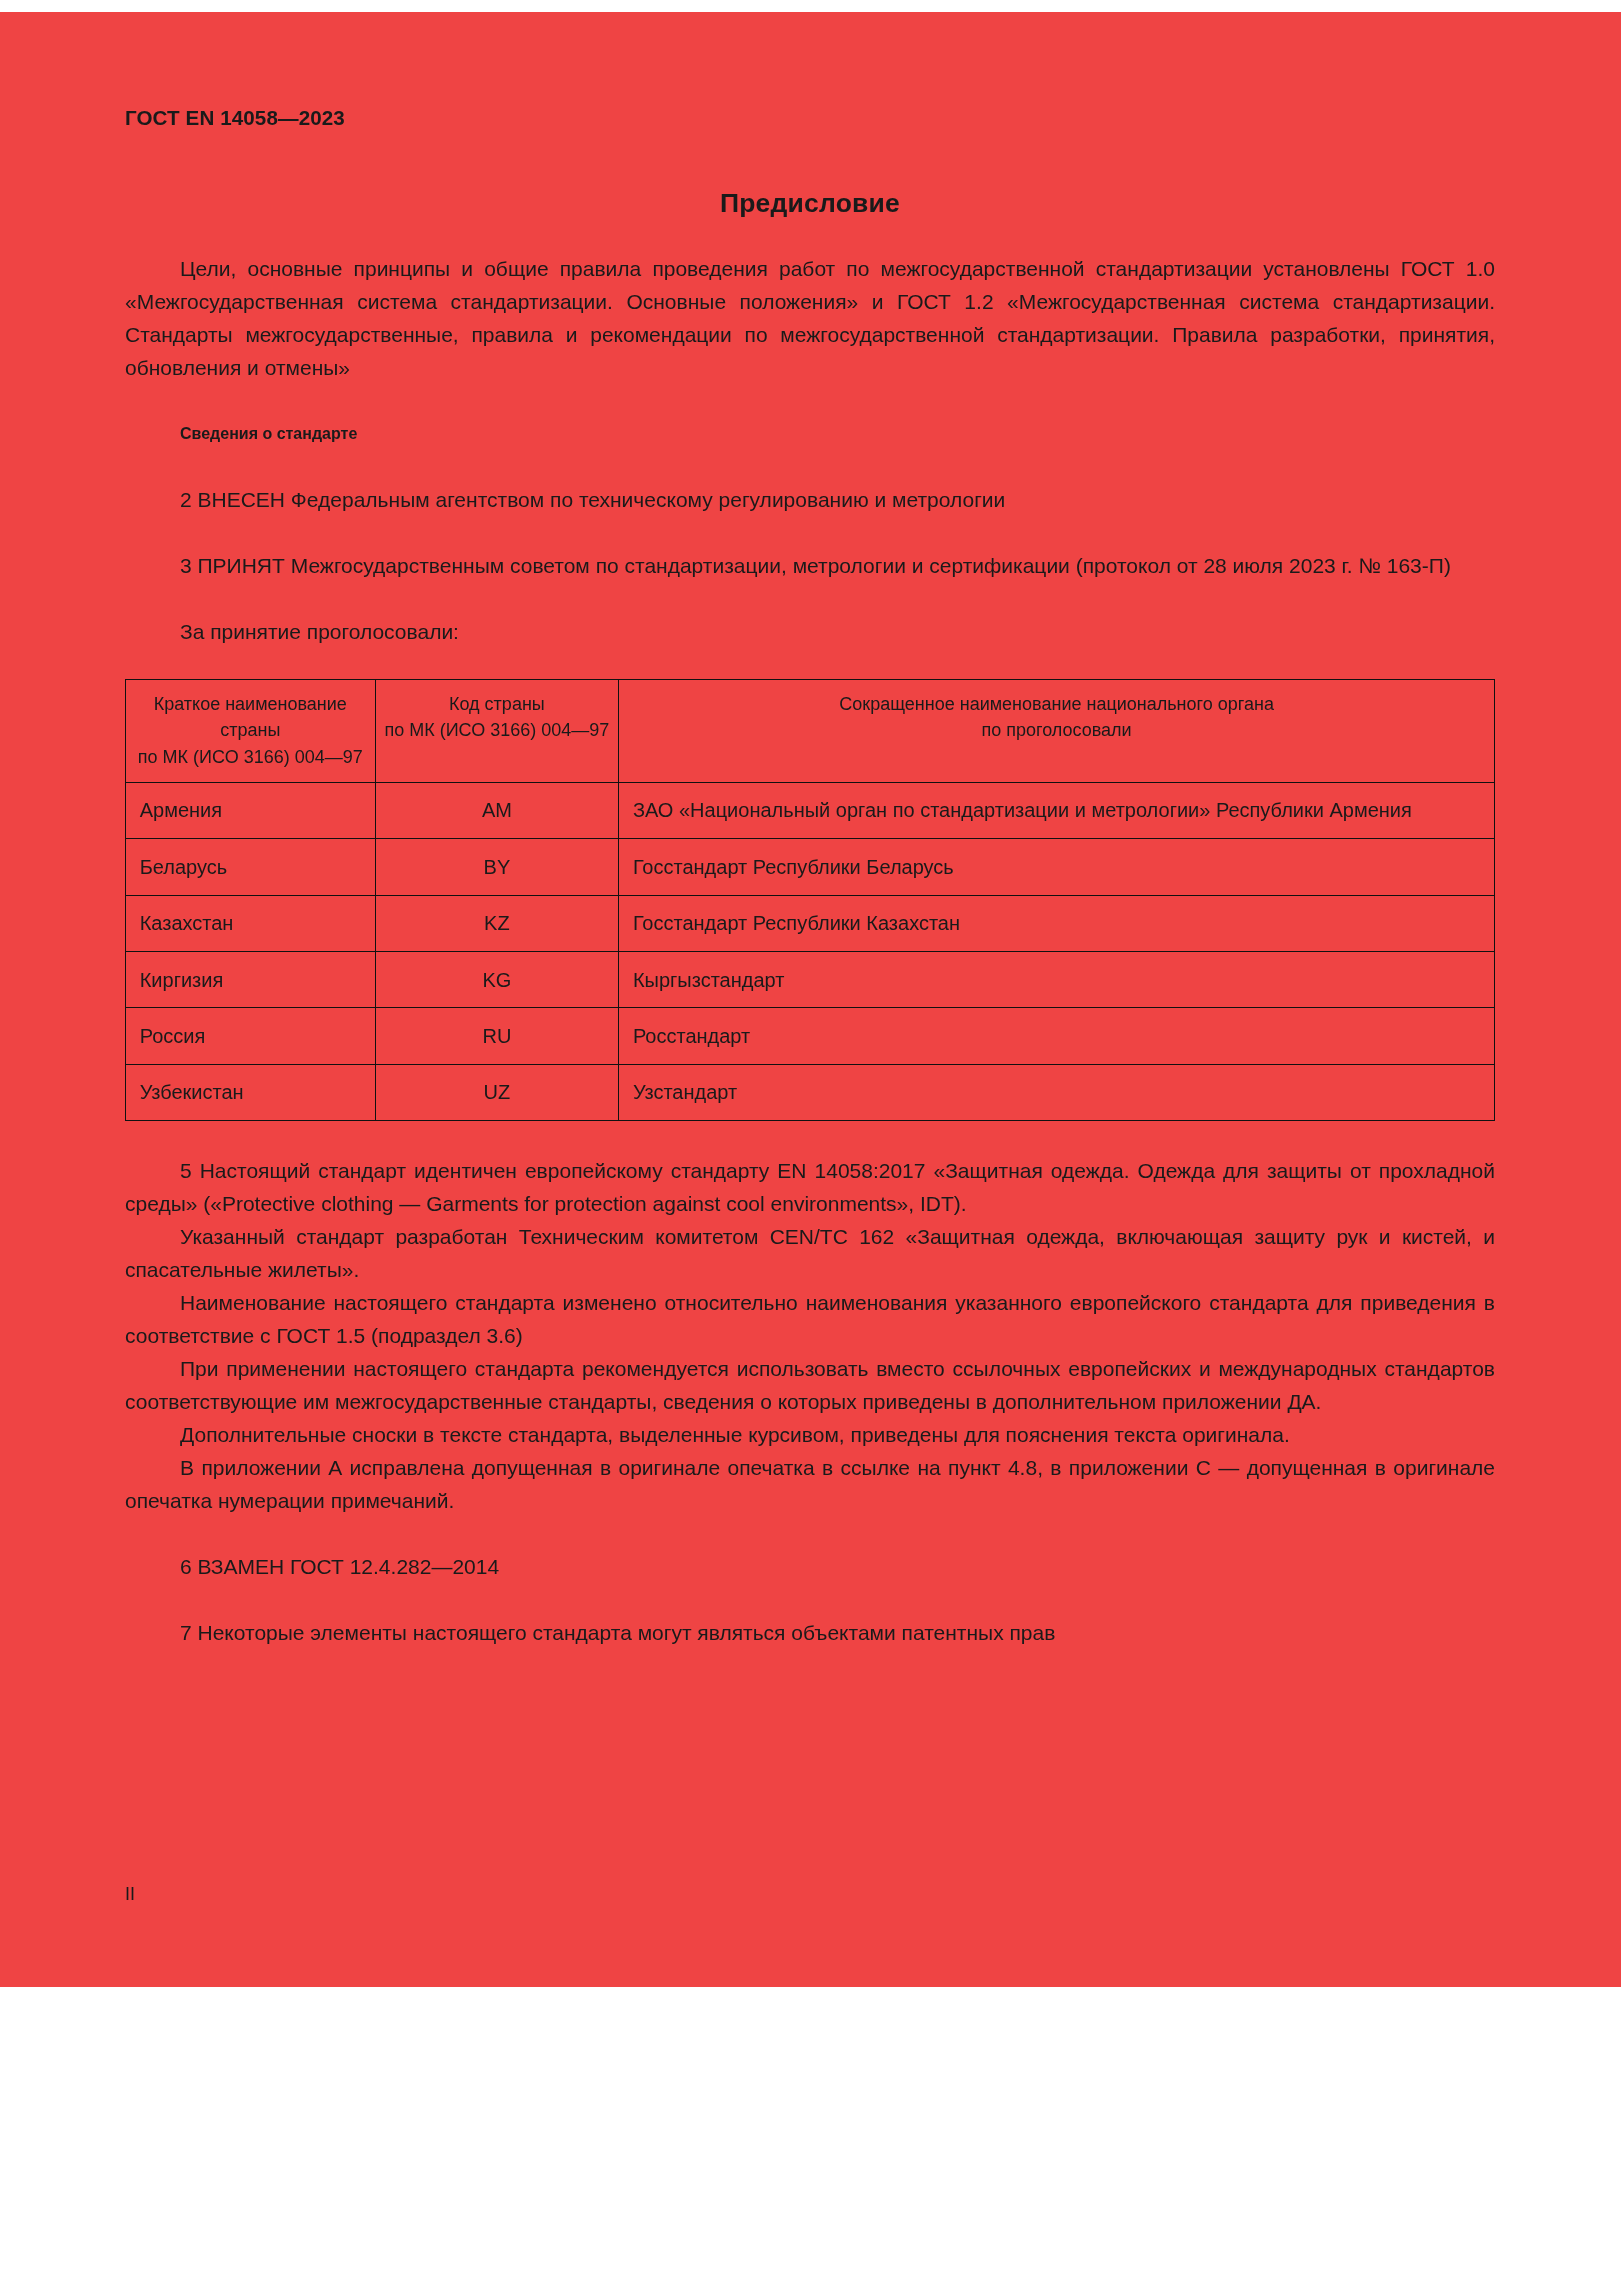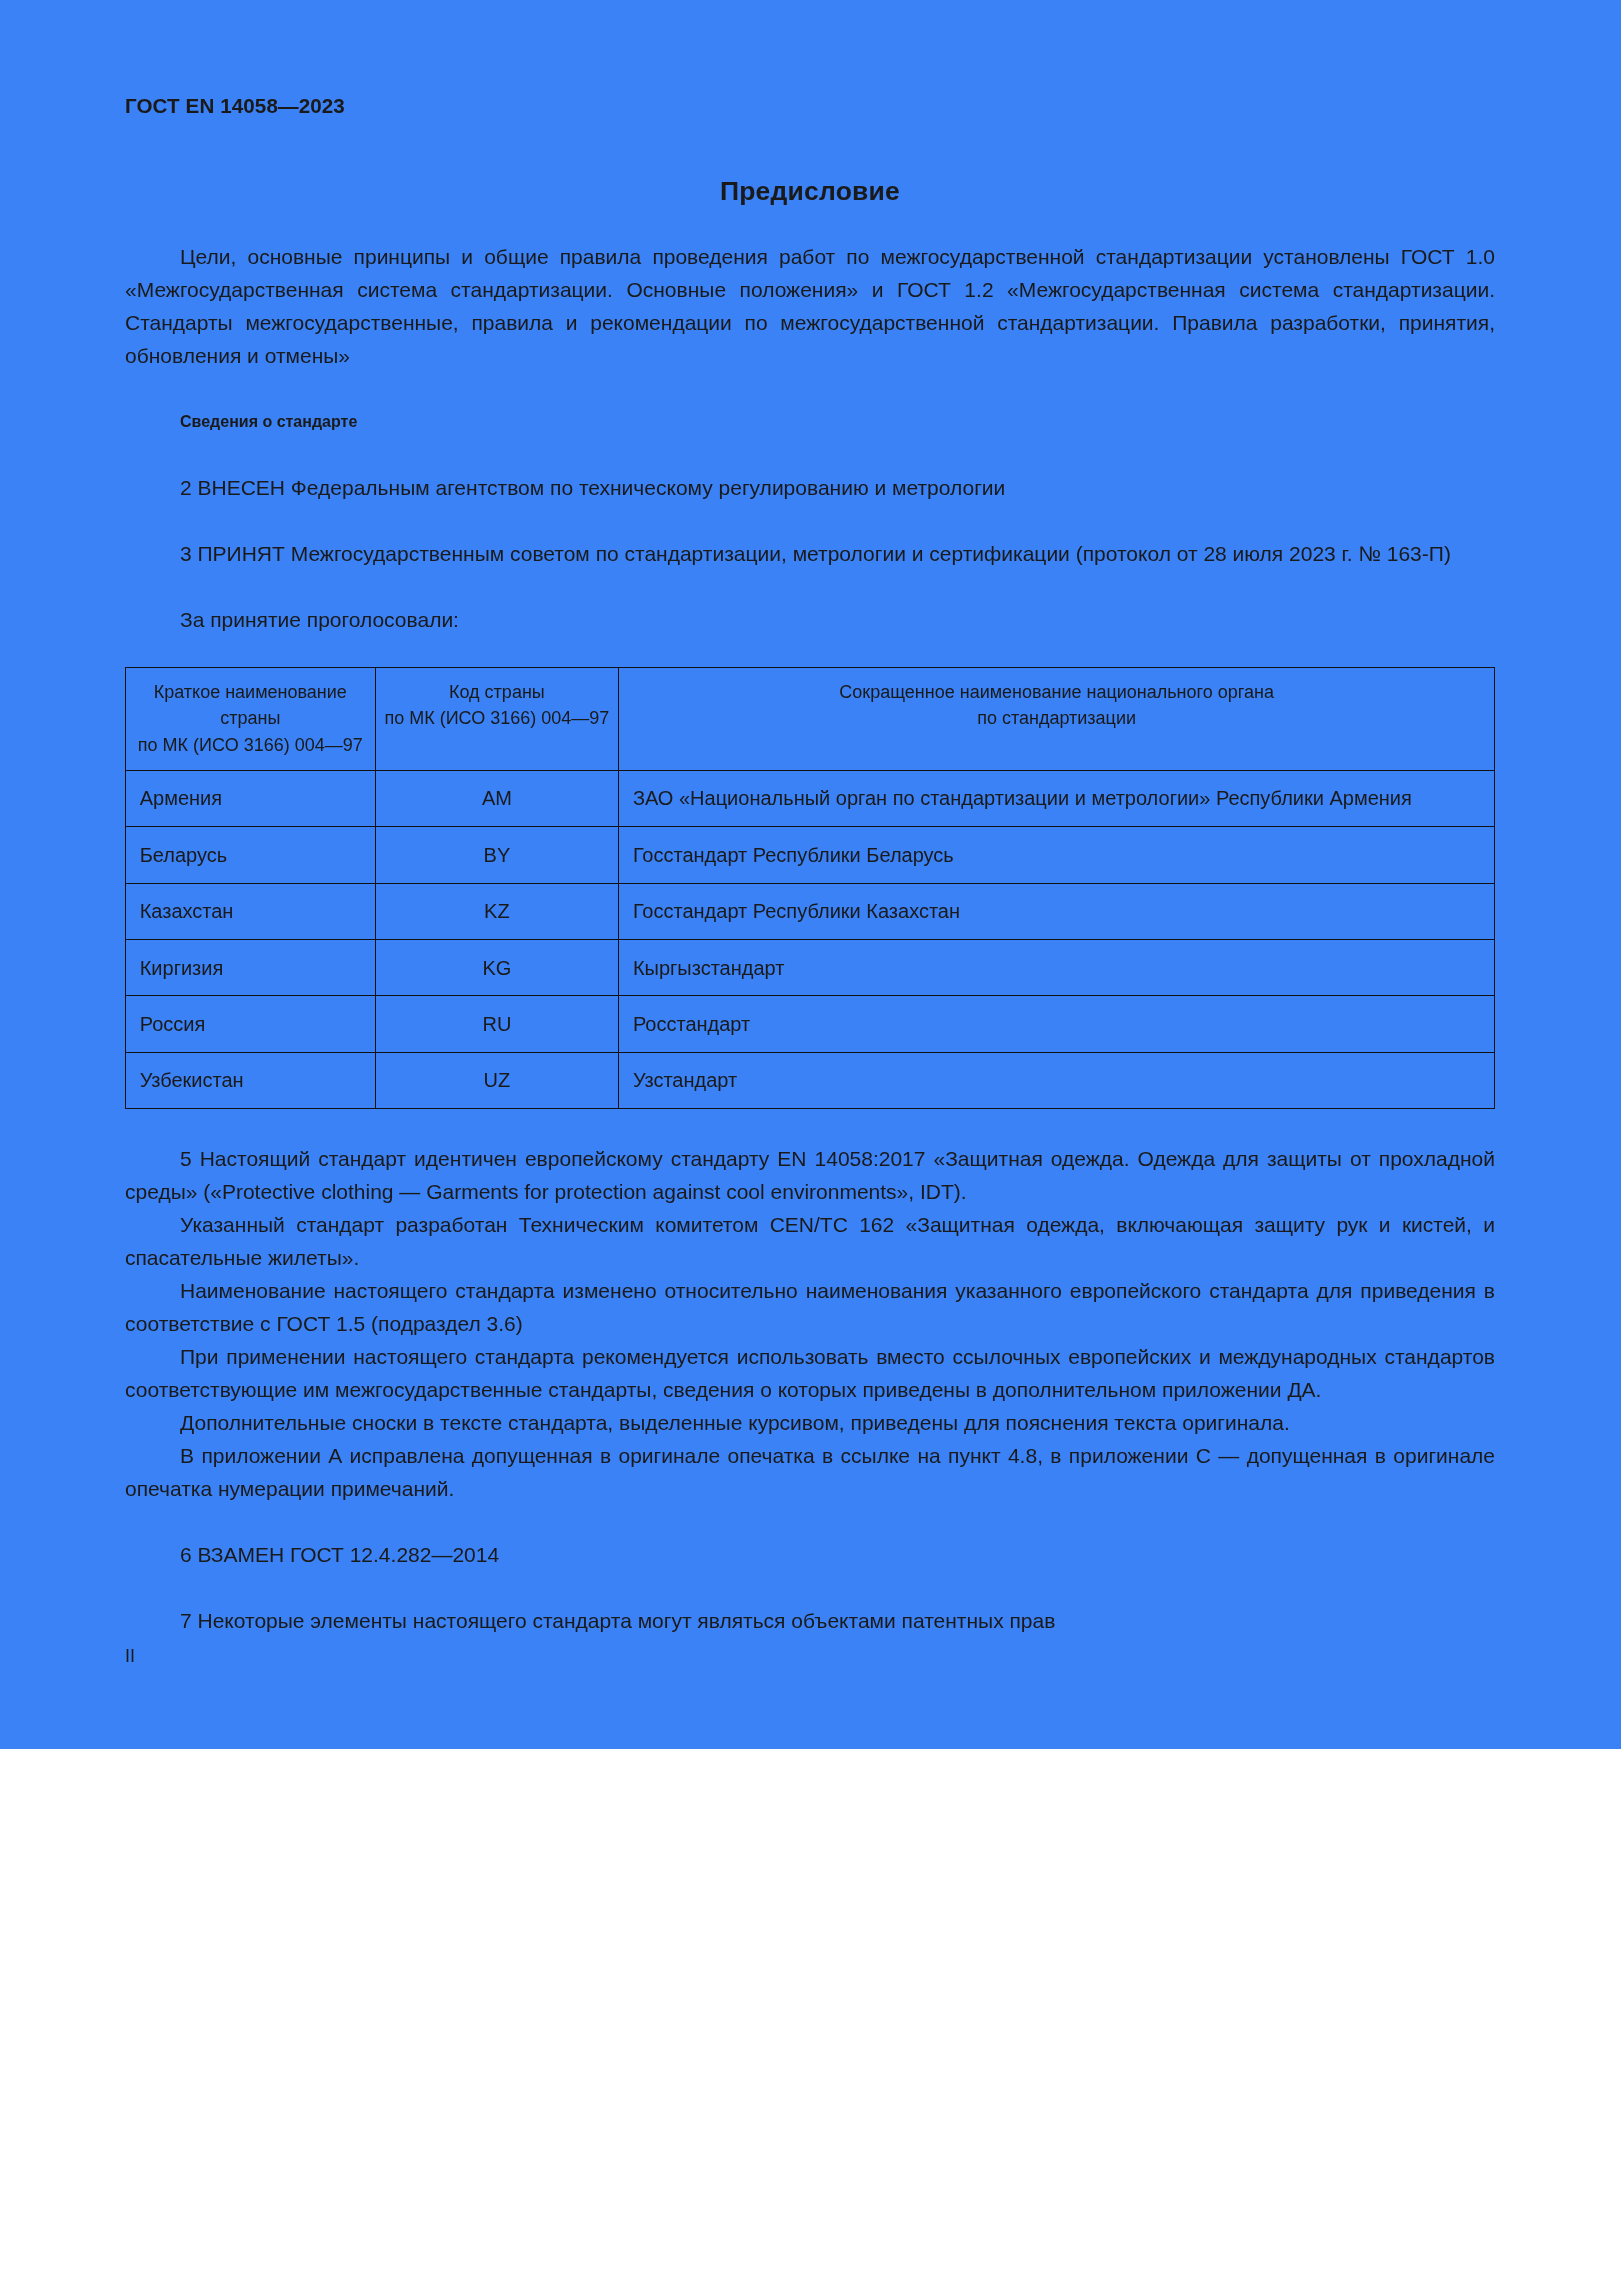--- a/index.html
+++ b/index.html
@@ -8,23 +8,23 @@
     padding: 0;
     background: #ffffff;
   }
   body {
     font-family: "Liberation Sans", sans-serif;
     color: #1a1a1a;
   }
   .page {
     position: relative;
     width: 1621px;
-    height: 1749px;
-    margin: 0 auto;
-    background: #3b82f6;
+    height: 1975px;
+    margin: 12px auto;
+    background: #ef4444;
     box-sizing: border-box;
     overflow: hidden;
   }
   .content {
     position: absolute;
     left: 125px;
     top: 94px;
     width: 1370px;
   }
 
@@ -141,21 +141,21 @@
             <th class="col-country">
               <span>Краткое наименование страны</span><br>
               <span>по МК (ИСО 3166) 004—97</span>
             </th>
             <th class="col-code">
               <span>Код страны</span><br>
               <span>по МК (ИСО 3166) 004—97</span>
             </th>
             <th class="col-body">
               <span>Сокращенное наименование национального органа</span><br>
-              <span>по стандартизации</span>
+              <span>по проголосовали</span>
             </th>
           </tr>
         </thead>
         <tbody>
           <tr>
             <td class="col-country">Армения</td>
             <td class="col-code">AM</td>
             <td class="col-body">ЗАО «Национальный орган по стандартизации и метрологии» Республики Армения</td>
           </tr>
           <tr>

